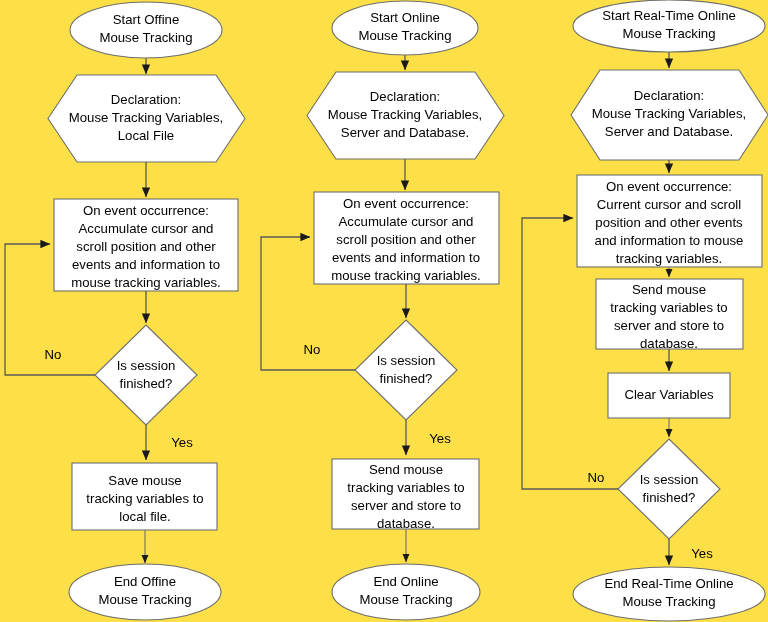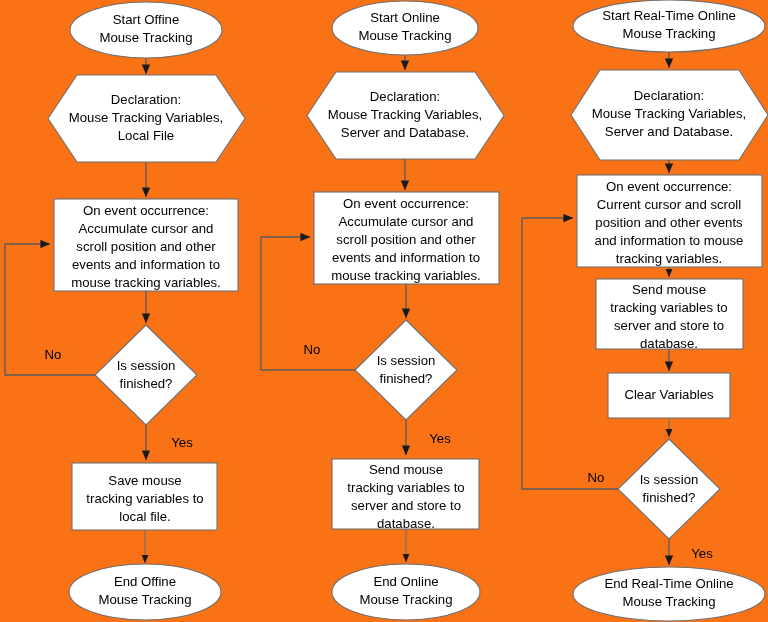--- a/index.html
+++ b/index.html
@@ -4,21 +4,21 @@
 <style>
   html, body {
     margin: 0;
     padding: 0;
     background: #ffffff;
   }
   #chart-root {
     position: relative;
     width: 768px;
     height: 622px;
-    background: #f97316;
+    background: #fde047;
     font-family: "Liberation Sans", sans-serif;
   }
   svg.flow {
     display: block;
     width: 768px;
     height: 622px;
   }
   .shape-stroke {
     fill: #ffffff;
     stroke: #6e6e6e;

